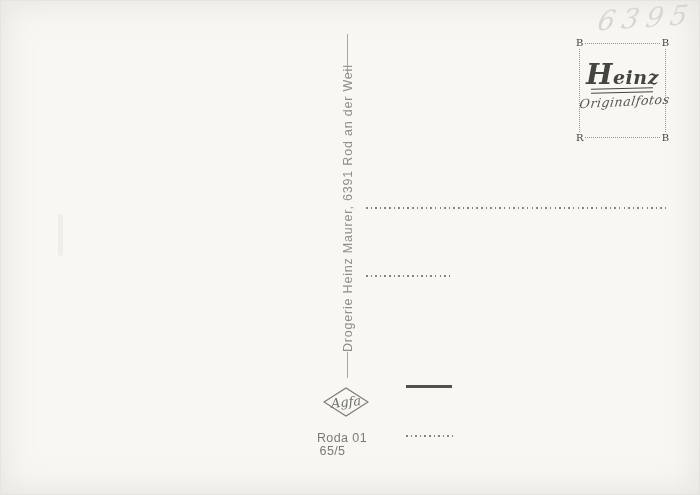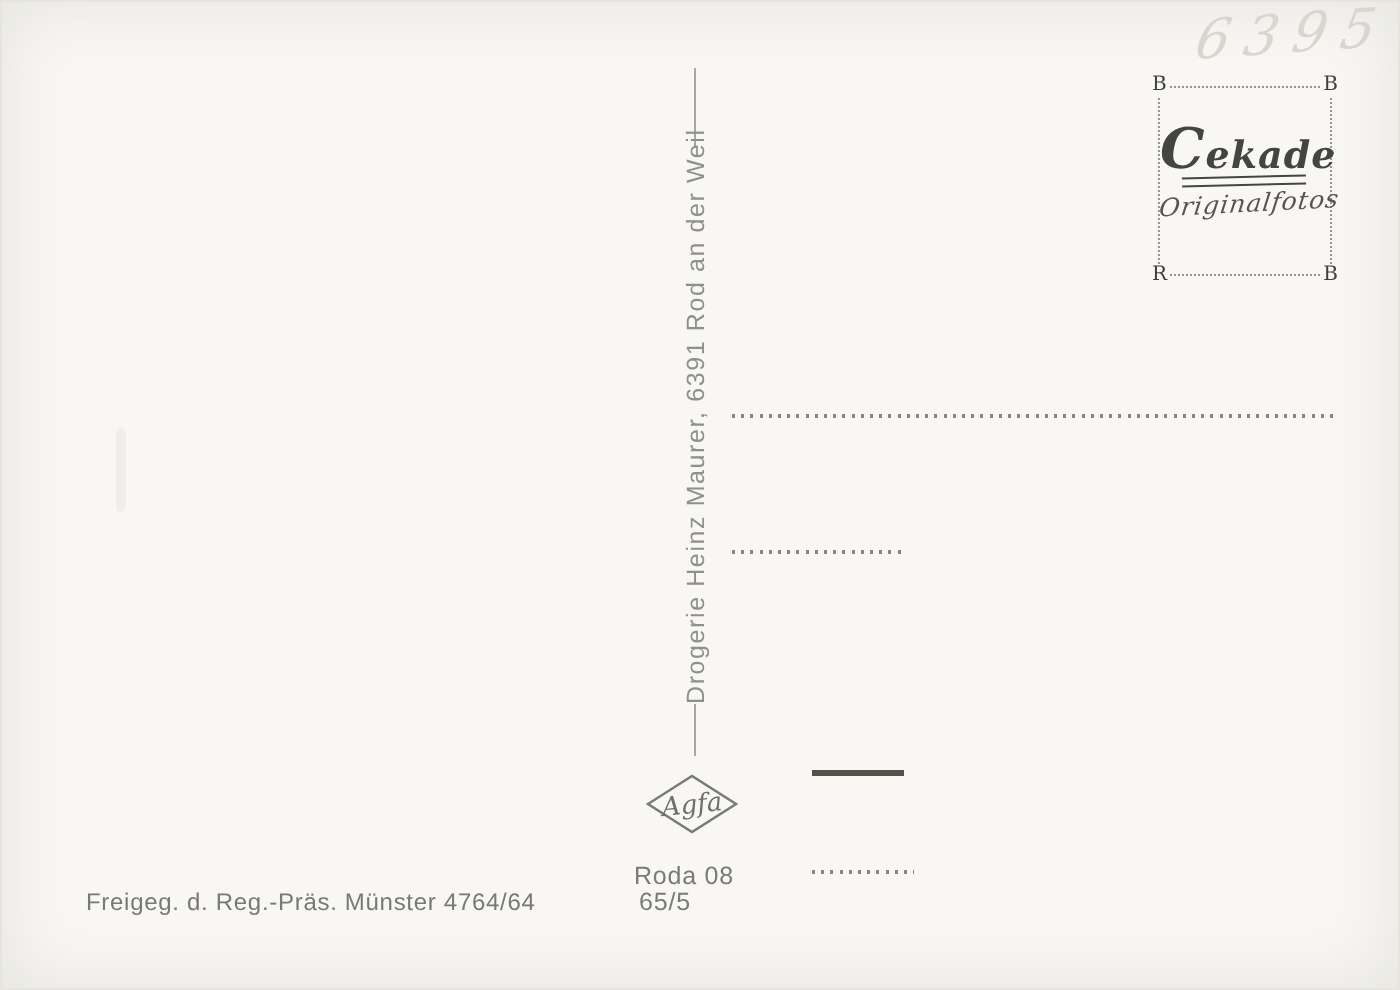--- a/index.html
+++ b/index.html
@@ -90,39 +90,38 @@
 
 <div id="card">
 
   <div class="abs pencil">6395</div>
 
   <div class="abs stampbox">
     <span class="corner c-tl">B</span>
     <span class="corner c-tr">B</span>
     <span class="corner c-bl">R</span>
     <span class="corner c-br">B</span>
-    <div class="brand">Cekade</div>
+    <div class="brand">Heinz</div>
     <div class="brand-underline"></div>
     <div class="subtitle">Originalfotos</div>
   </div>
 
   <div class="abs vrule" style="left:346px; top:33px; height:40px;"></div>
   <div class="abs divider-text">Drogerie Heinz Maurer, 6391 Rod an der Weil</div>
   <div class="abs vrule" style="left:346px; top:351px; height:26px;"></div>
 
   <div class="abs dotline" style="left:365px; top:206px; width:303px;"></div>
   <div class="abs dotline" style="left:365px; top:274px; width:85px;"></div>
   <div class="abs solidline" style="left:405px; top:384px; width:46px;"></div>
   <div class="abs dotline" style="left:405px; top:434px; width:51px;"></div>
 
   <svg class="abs agfa" width="46" height="30" viewBox="0 0 46 30">
     <polygon points="1,15 23,1 45,15 23,29" fill="none" stroke="#7a7a76" stroke-width="1.2"></polygon>
     <text x="23" y="19.5" text-anchor="middle" font-family="DejaVu Serif, serif" font-style="italic" font-size="13" fill="#6f6f6b" transform="rotate(-6 23 15)">Agfa</text>
   </svg>
 
-  <div class="abs roda1">Roda 08</div>
+  <div class="abs roda1">Roda 01</div>
   <div class="abs roda2">65/5</div>
 
-  <div class="abs approval">Freigeg. d. Reg.-Präs. Münster 4764/64</div>
 
   <div class="abs smudge"></div>
 
 </div>
 
 </body></html>

